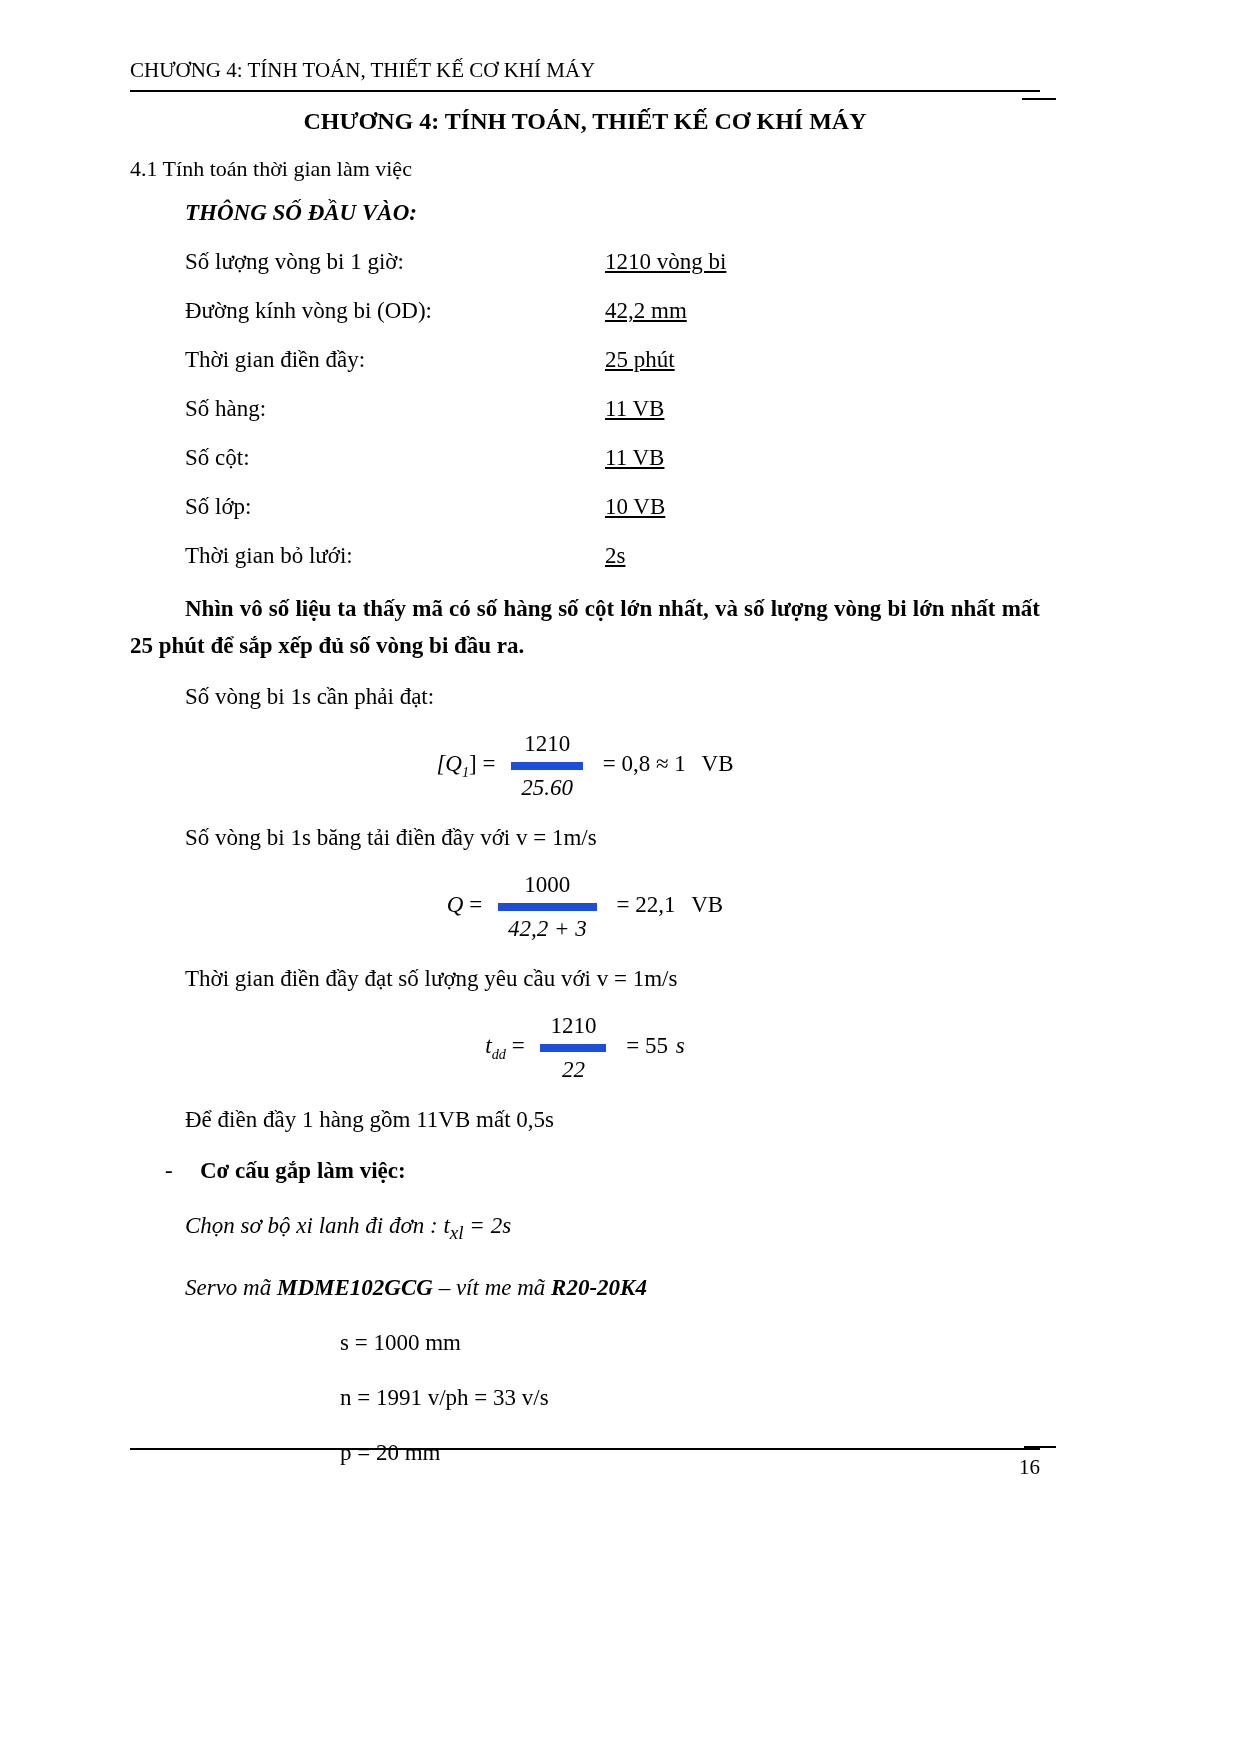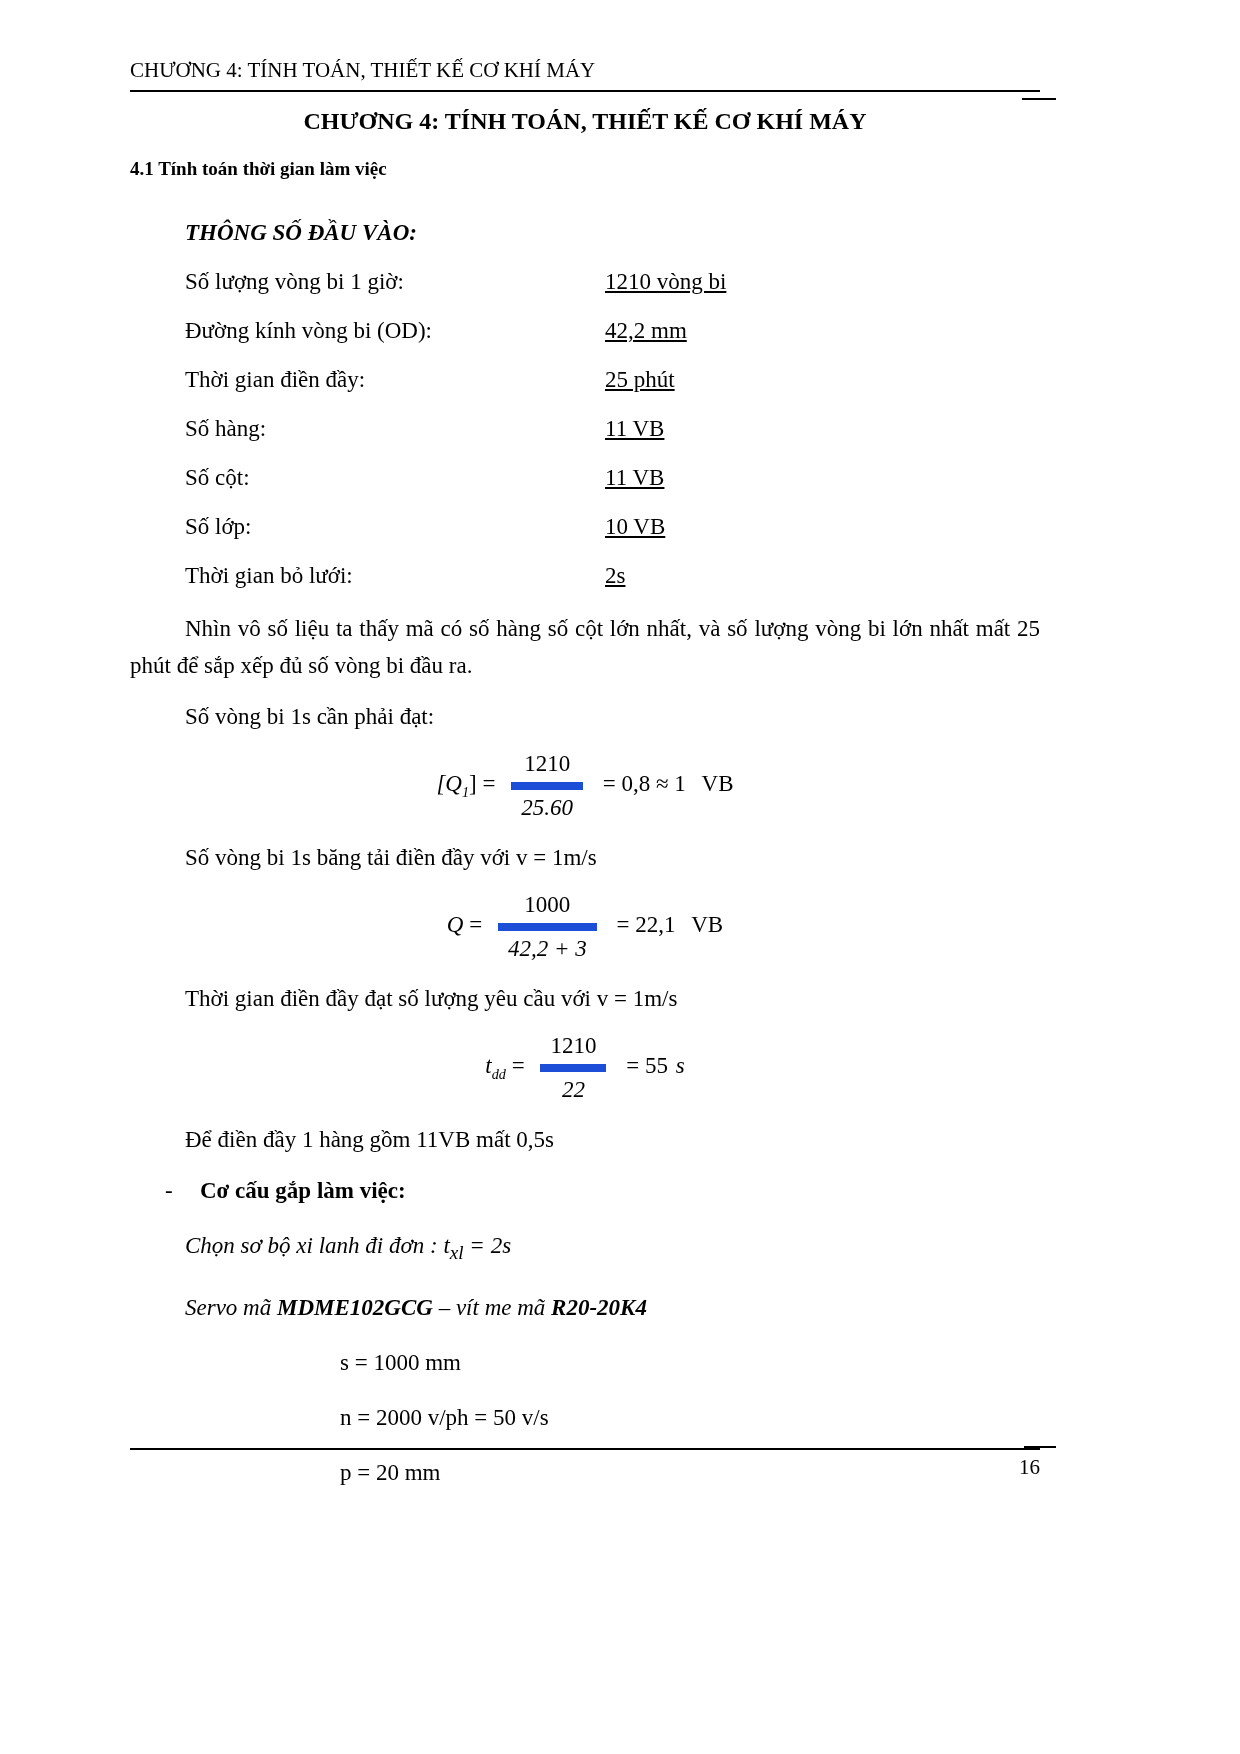--- a/index.html
+++ b/index.html
@@ -33,37 +33,37 @@
     font-size: 23px;
     line-height: 30px;
   }
   .title {
     margin: 0 0 18px 0;
     text-align: center;
     font-size: 24px;
     font-weight: bold;
   }
   .section-heading {
-    margin: 0 0 34px 0;
-    font-size: 19px;
-    font-weight: bold;
+    margin: 0 0 14px 0;
+    font-size: 22px;
+    font-weight: normal;
   }
   .input-heading {
     margin: 0 0 19px 0;
     padding-left: 55px;
     font-size: 23px;
     font-weight: bold;
     font-style: italic;
   }
   .param-row { display: flex; padding-left: 55px; margin-bottom: 19px; }
   .param-label { width: 420px; flex: 0 0 420px; }
   .param-value { flex: 1; text-decoration: underline; }
   .para { margin: 4px 0 14px 0; line-height: 37px; }
   .indent { text-indent: 55px; }
-  .justify { text-align: justify; }
+  .justify { text-align: justify; font-weight: bold; }
   .formula {
     text-align: center;
     margin: 4px 0 16px 0;
     font-size: 23px;
   }
   .formula .it, .it { font-style: italic; }
   .formula sub { font-size: 0.62em; font-style: italic; }
   .frac {
     display: inline-block;
     vertical-align: middle;
@@ -184,21 +184,21 @@
 
     <div class="plain-line">
       <span>Chọn sơ bộ xi lanh đi đơn : t</span><sub>xl</sub><span> = 2s</span>
     </div>
 
     <div class="plain-line">
       <span>Servo mã </span><span class="bold-inline">MDME102GCG</span><span> – vít me mã </span><span class="bold-inline">R20-20K4</span>
     </div>
 
     <div class="spec-line">s = 1000 mm</div>
-    <div class="spec-line">n = 2000 v/ph = 50 v/s</div>
+    <div class="spec-line">n = 1991 v/ph = 33 v/s</div>
     <div class="spec-line">p = 20 mm</div>
 
   </div>
 
   <div class="footer-rule-ext"></div>
   <div class="running-footer">
     <span>16</span>
   </div>
 
 </div>

